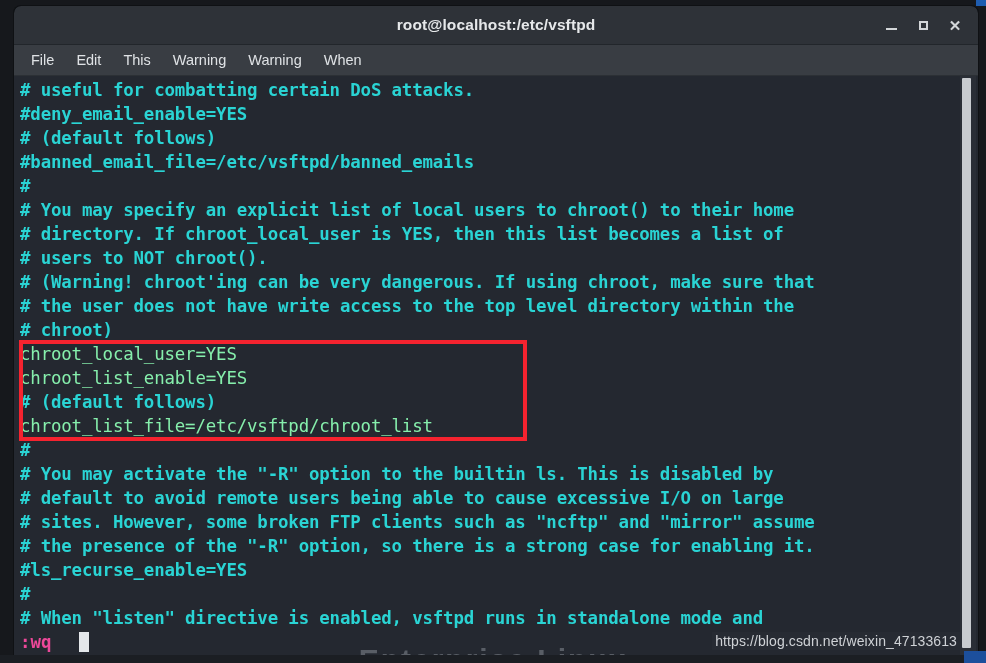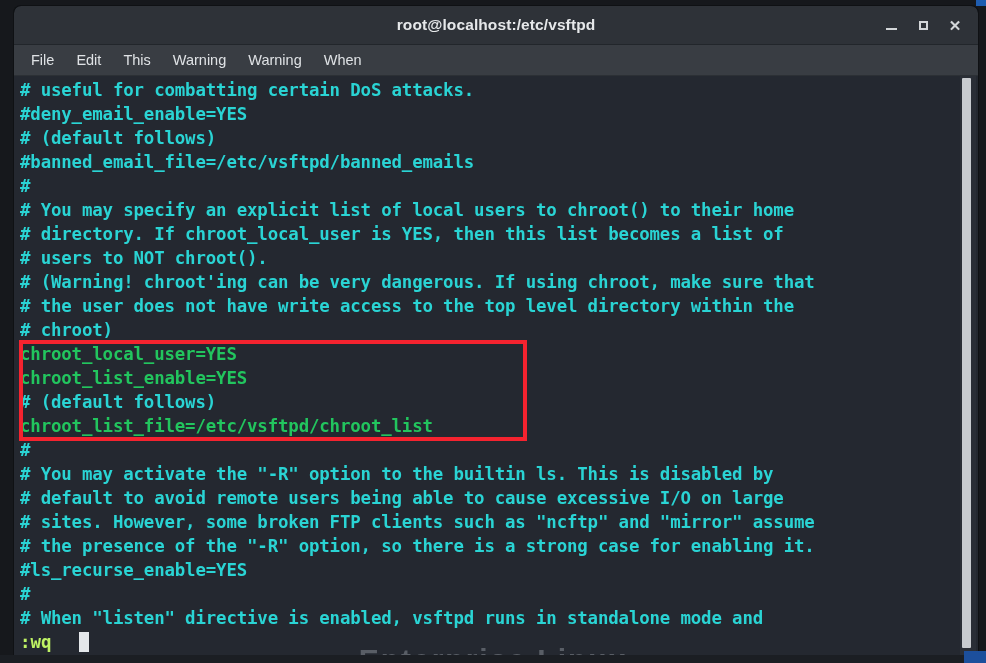--- a/index.html
+++ b/index.html
@@ -174,31 +174,31 @@
     bottom: 0;
     font-family: "DejaVu Sans Mono", monospace;
     font-size: 17.4px;
     line-height: 24px;
     letter-spacing: -0.15px;
     white-space: pre;
     user-select: text;
   }
   .line { height: 24px; }
   .c-comment { color: #2ad4d4; font-weight: 700; }
-  .c-config  { color: #22c55e; font-weight: 700; }
+  .c-config  { color: #86efac; font-weight: 400; }
 
   
   #status-line {
     position: absolute;
     left: 6px;
     bottom: 2px;
     font-family: "DejaVu Sans Mono", monospace;
     font-size: 17.4px;
     line-height: 24px;
-    color: #bef264;
+    color: #ec4899;
     font-weight: 700;
     white-space: pre;
     display: flex;
     align-items: center;
     gap: 28px;
   }
   #block-cursor {
     display: inline-block;
     width: 10px;
     height: 20px;
@@ -292,20 +292,21 @@
       <div id="highlight-box"></div>
 
       <div id="status-line">
         <span>:wq</span><span id="block-cursor"></span>
       </div>
 
       <div id="scrollbar-track">
         <div id="scrollbar-thumb"></div>
       </div>
 
+      <div id="watermark">https://blog.csdn.net/weixin_47133613</div>
     </div>
 
   </div>
 
   <div id="wallpaper-text">Enterprise Linux</div>
   <div id="taskbar-strip"></div>
   <div id="taskbar-accent"></div>
 </div>
 
 </body></html>

